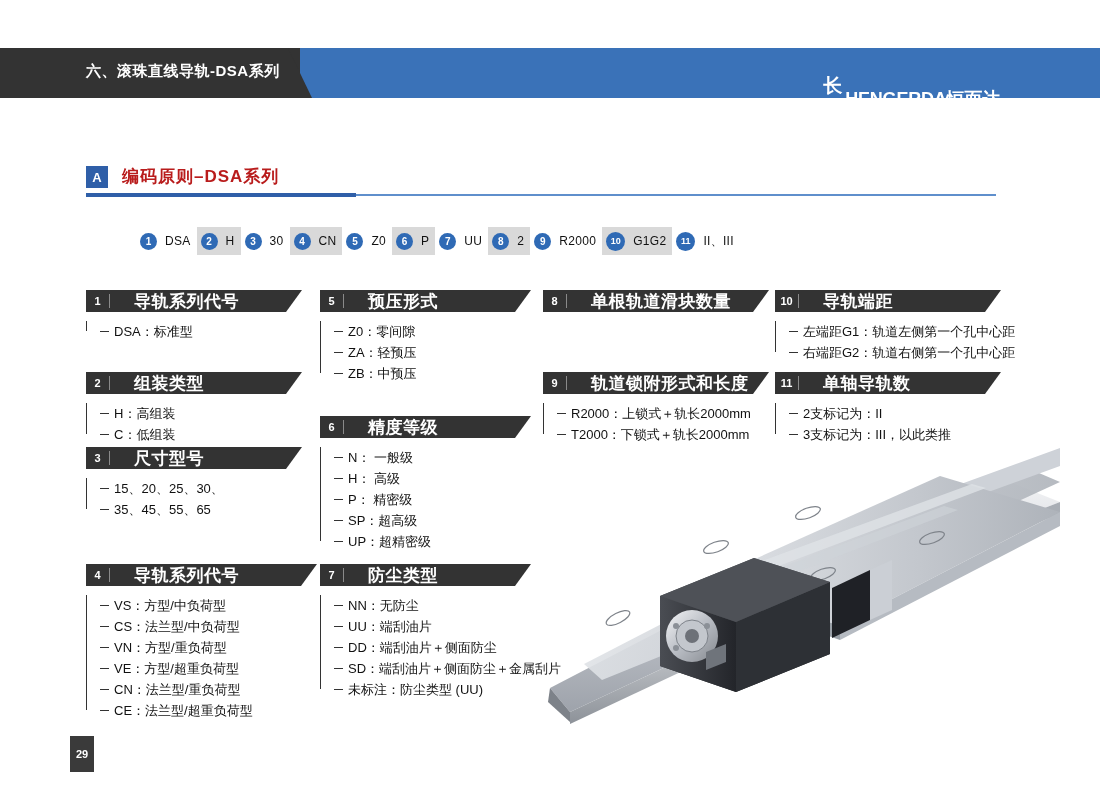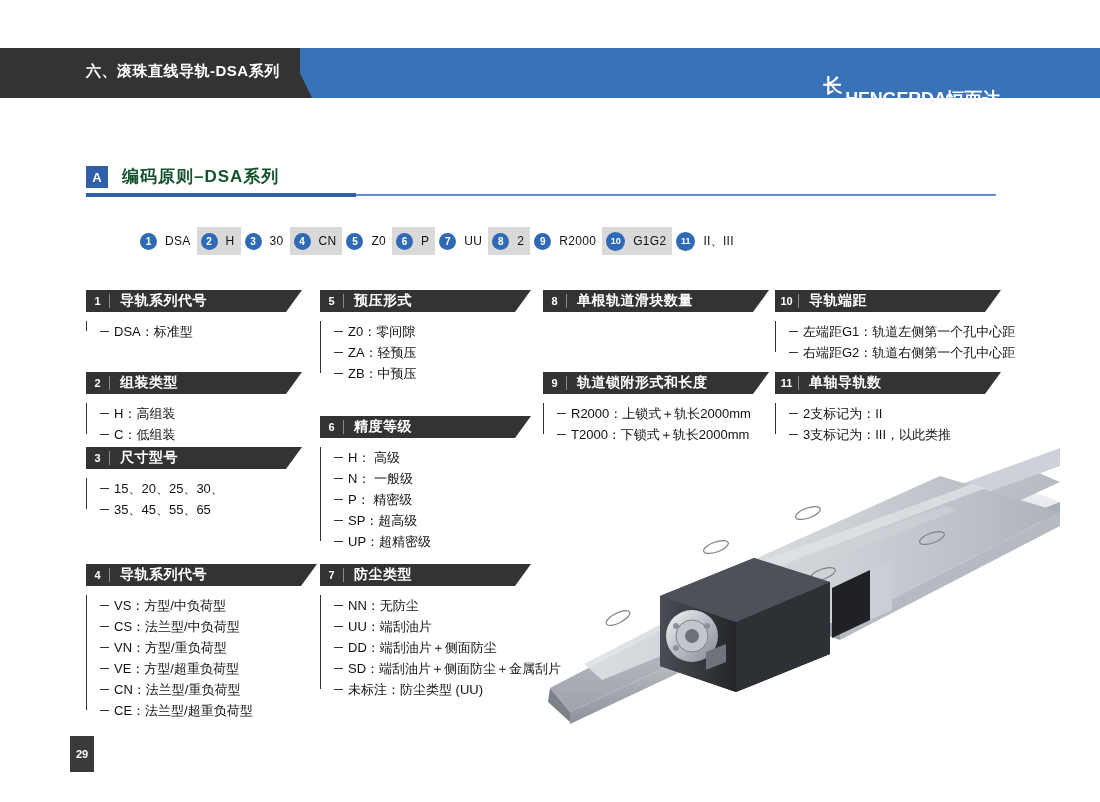--- a/index.html
+++ b/index.html
@@ -54,21 +54,21 @@
   
   .sec-badge {
     position: absolute; left: 86px; top: 166px;
     width: 22px; height: 22px;
     background: #2f5fa8; color: #fff;
     font-size: 13px; font-weight: bold;
     display: flex; align-items: center; justify-content: center;
   }
   .sec-title {
     position: absolute; left: 122px; top: 165px;
-    font-size: 17px; font-weight: bold; color: #14532d;
+    font-size: 17px; font-weight: bold; color: #b91c1c;
     letter-spacing: 1px;
   }
   .sec-rule-dark {
     position: absolute; left: 86px; top: 193px;
     width: 270px; height: 4px; background: #2f5fa8;
   }
   .sec-rule-light {
     position: absolute; left: 356px; top: 194px;
     width: 640px; height: 2px; background: #5f8fcc;
   }
@@ -113,22 +113,22 @@
     border-right: 16px solid transparent;
   }
   .group-head .gnum {
     width: 24px; text-align: center;
     font-size: 11px; font-weight: bold;
     border-right: 1px solid #8a8a8a;
     line-height: 22px; height: 14px;
     display: flex; align-items: center; justify-content: center;
   }
   .group-head .gtitle {
-    font-size: 14px; font-weight: bold;
-    margin-left: 10px; white-space: nowrap;
+    font-size: 17px; font-weight: bold;
+    margin-left: 24px; white-space: nowrap;
     letter-spacing: 0.5px;
   }
   .items { margin-top: 9px; position: relative; padding-left: 14px; }
   .item {
     position: relative;
     font-size: 13px; color: #111;
     line-height: 21px; white-space: nowrap;
     padding-left: 14px;
   }
   .item::before {
@@ -275,22 +275,22 @@
       <div class="item">ZB：中预压</div>
     </div>
 </div>
 
 <div class="group" style="left:320px; top:416px; width:195px;">
   <div class="group-head">
     <span class="gnum">6</span>
     <span class="gtitle">精度等级</span>
   </div>
   <div class="items">
+      <div class="item">N： 一般级</div>
       <div class="item">H： 高级</div>
-      <div class="item">N： 一般级</div>
       <div class="item">P： 精密级</div>
       <div class="item">SP：超高级</div>
       <div class="item">UP：超精密级</div>
     </div>
 </div>
 
 <div class="group" style="left:320px; top:564px; width:195px;">
   <div class="group-head">
     <span class="gnum">7</span>
     <span class="gtitle">防尘类型</span>

